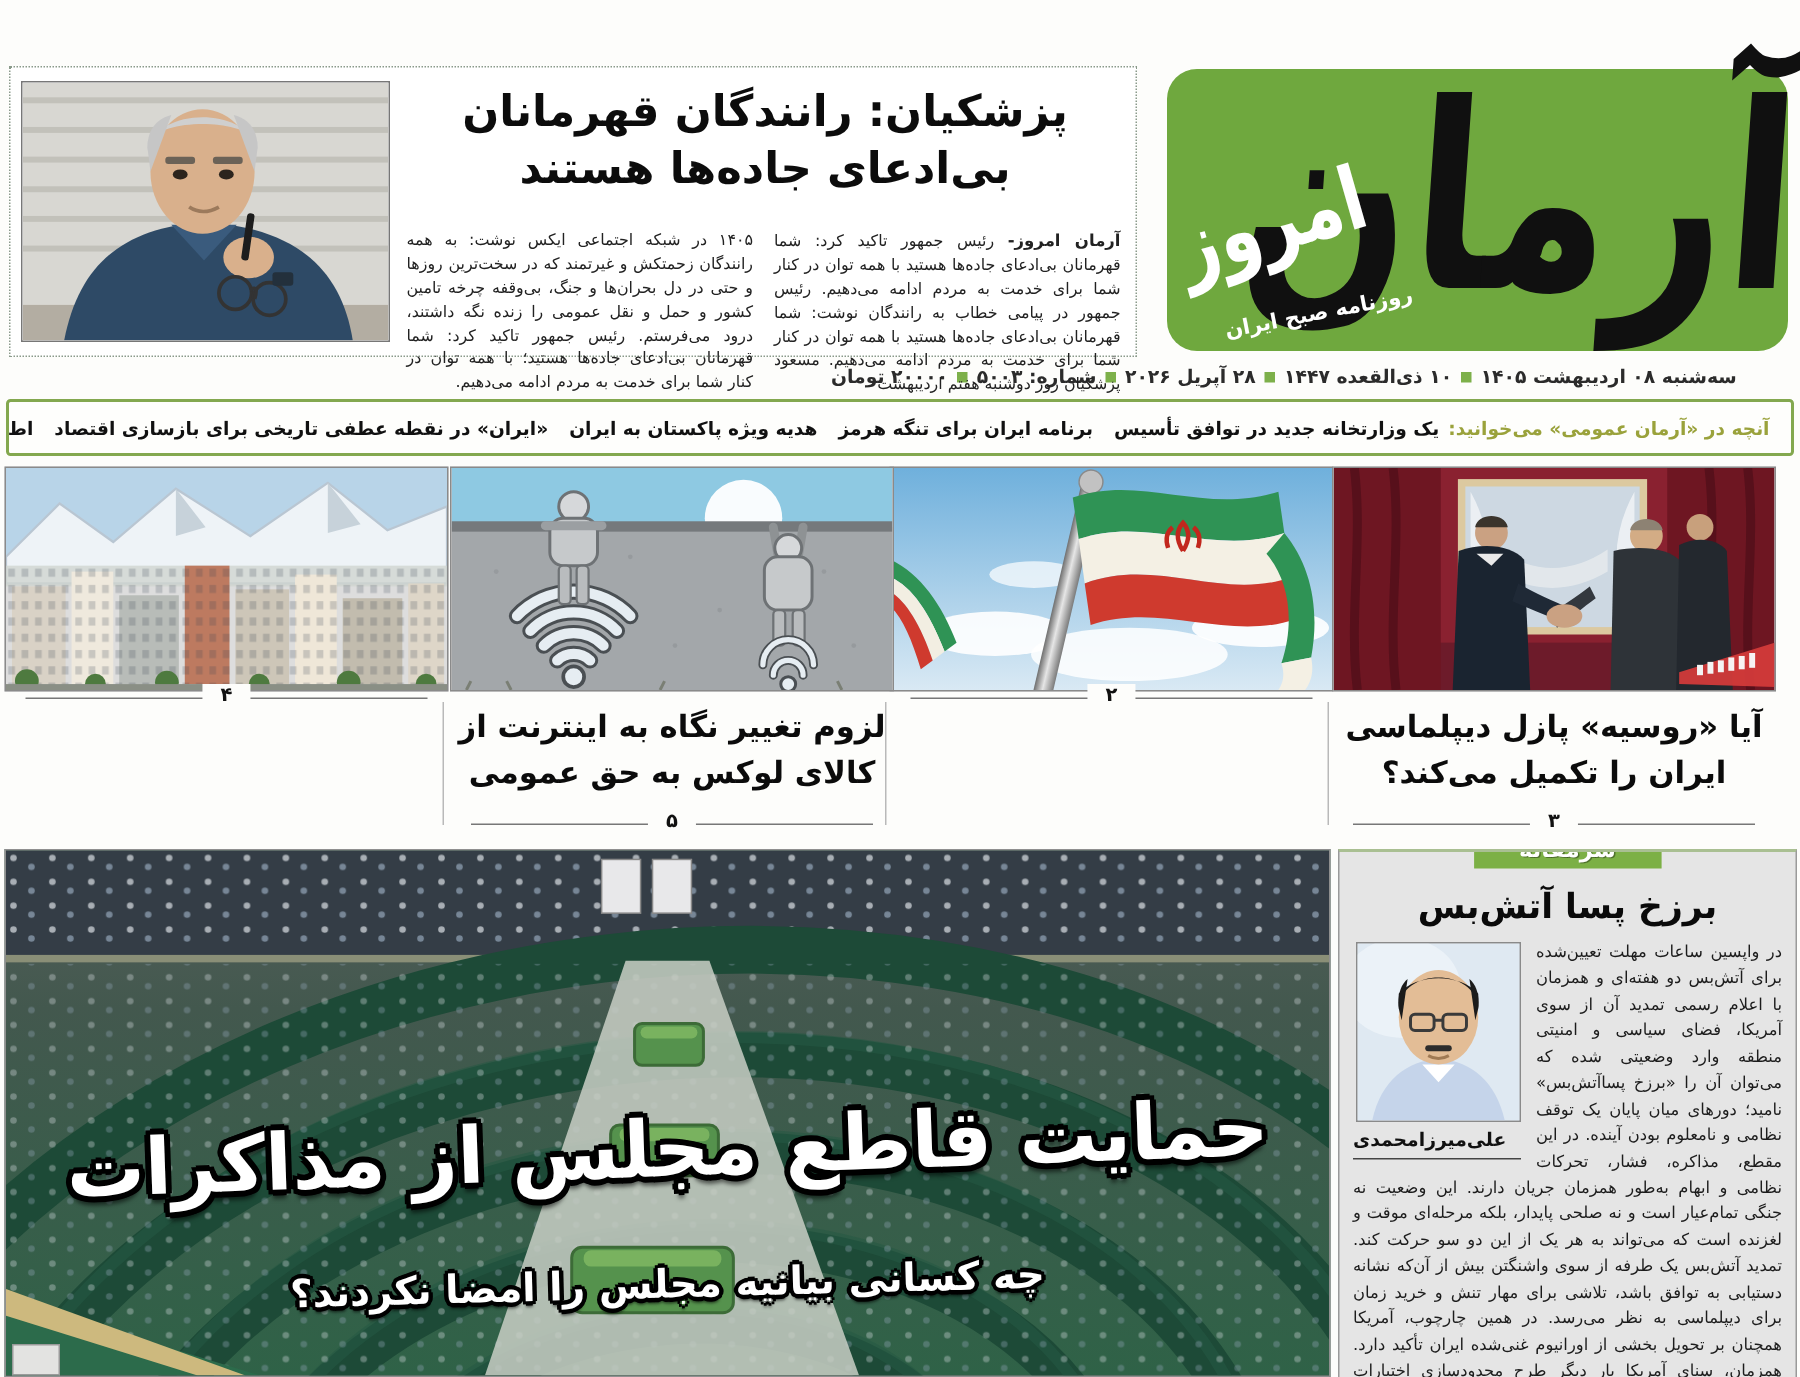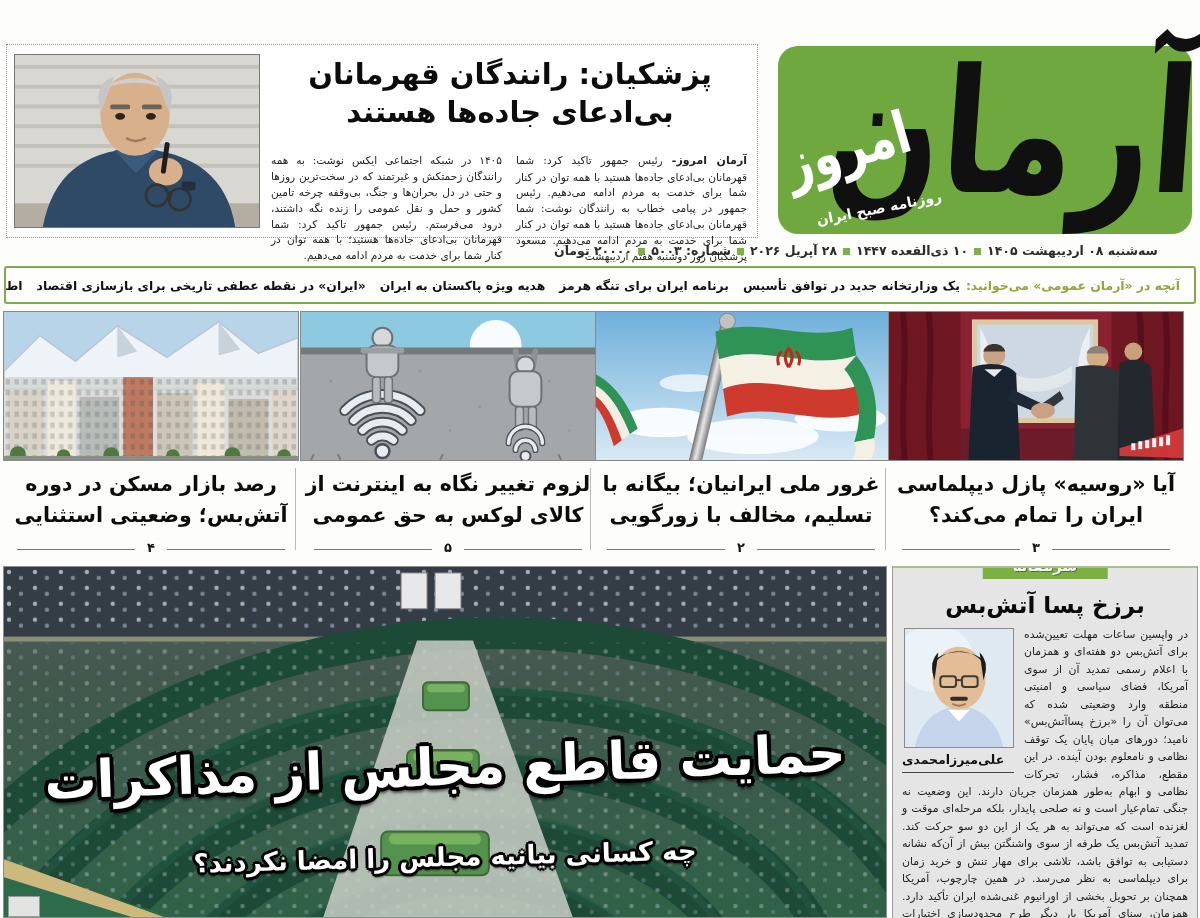--- a/index.html
+++ b/index.html
@@ -198,21 +198,21 @@
             <rect x="244" y="133" width="4" height="7"></rect>
             <rect x="251" y="131" width="4" height="8"></rect>
             <rect x="258" y="130" width="4" height="8"></rect>
             <rect x="265" y="128" width="4" height="9"></rect>
             <rect x="272" y="127" width="4" height="9"></rect>
             <rect x="279" y="125" width="4" height="10"></rect>
           </g>
       </g>
     </svg>
   </div>
-  <div class="card-head">آیا «روسیه» پازل دیپلماسی ایران را تمام می‌کند؟</div>
+  <div class="card-head">آیا «روسیه» پازل دیپلماسی ایران را تکمیل می‌کند؟</div>
   <div class="pageline">
       <span class="num">۳</span>
     </div>
 </div>
 
 <div class="card" style="left:593px">
   <div class="card-img">
     <svg viewBox="0 0 296 150" preserveAspectRatio="none">
       <defs>
         <linearGradient id="sky1" x1="0" y1="0" x2="0" y2="1">
@@ -243,21 +243,20 @@
       <path d="M130 78 C178 60 222 90 268 74 L272 102 C226 118 182 90 134 106 Z" fill="#cf3a2e"></path>
       <path d="M264 44 C282 66 288 96 282 128 L262 132 C272 102 266 74 252 58 Z" fill="#2f9355"></path>
       <path d="M262 132 L282 128 C284 138 282 144 278 150 L260 150 C264 144 264 138 262 132 Z" fill="#f4f0e4"></path>
       <g stroke="#c2271d" fill="none" stroke-width="3">
         <path d="M196 56 q-7 -11 0 -19 q7 8 0 19"></path>
         <path d="M186 54 q-3 -9 3 -14"></path>
         <path d="M206 54 q3 -9 -3 -14"></path>
       </g>
     </svg>
   </div>
-  <div class="card-head">غرور ملی ایرانیان؛ بیگانه با تسلیم، مخالف با زورگویی</div>
   <div class="pageline">
       <span class="num">۲</span>
     </div>
 </div>
 
 <div class="card" style="left:300px">
   <div class="card-img">
     <svg viewBox="0 0 296 150" preserveAspectRatio="none">
       <rect width="296" height="40" fill="#8ec9e2"></rect>
       <circle cx="196" cy="34" r="26" fill="#ffffff" opacity="0.95"></circle>
@@ -352,21 +351,20 @@
         <circle cx="14" cy="144" r="8"></circle>
           <circle cx="60" cy="146" r="7"></circle>
           <circle cx="108" cy="145" r="8"></circle>
         <circle cx="170" cy="146" r="7"></circle>
           <circle cx="230" cy="145" r="8"></circle>
           <circle cx="282" cy="146" r="7"></circle>
       </g>
       <rect y="146" width="296" height="4" fill="#8a8f85"></rect>
     </svg>
   </div>
-  <div class="card-head">رصد بازار مسکن در دوره آتش‌بس؛ وضعیتی استثنایی</div>
   <div class="pageline">
       <span class="num">۴</span>
     </div>
 </div>
 
 <div class="vdiv" style="left:295px"></div>
 <div class="vdiv" style="left:590px"></div>
 <div class="vdiv" style="left:885px"></div>
 
 <div class="main-photo">

